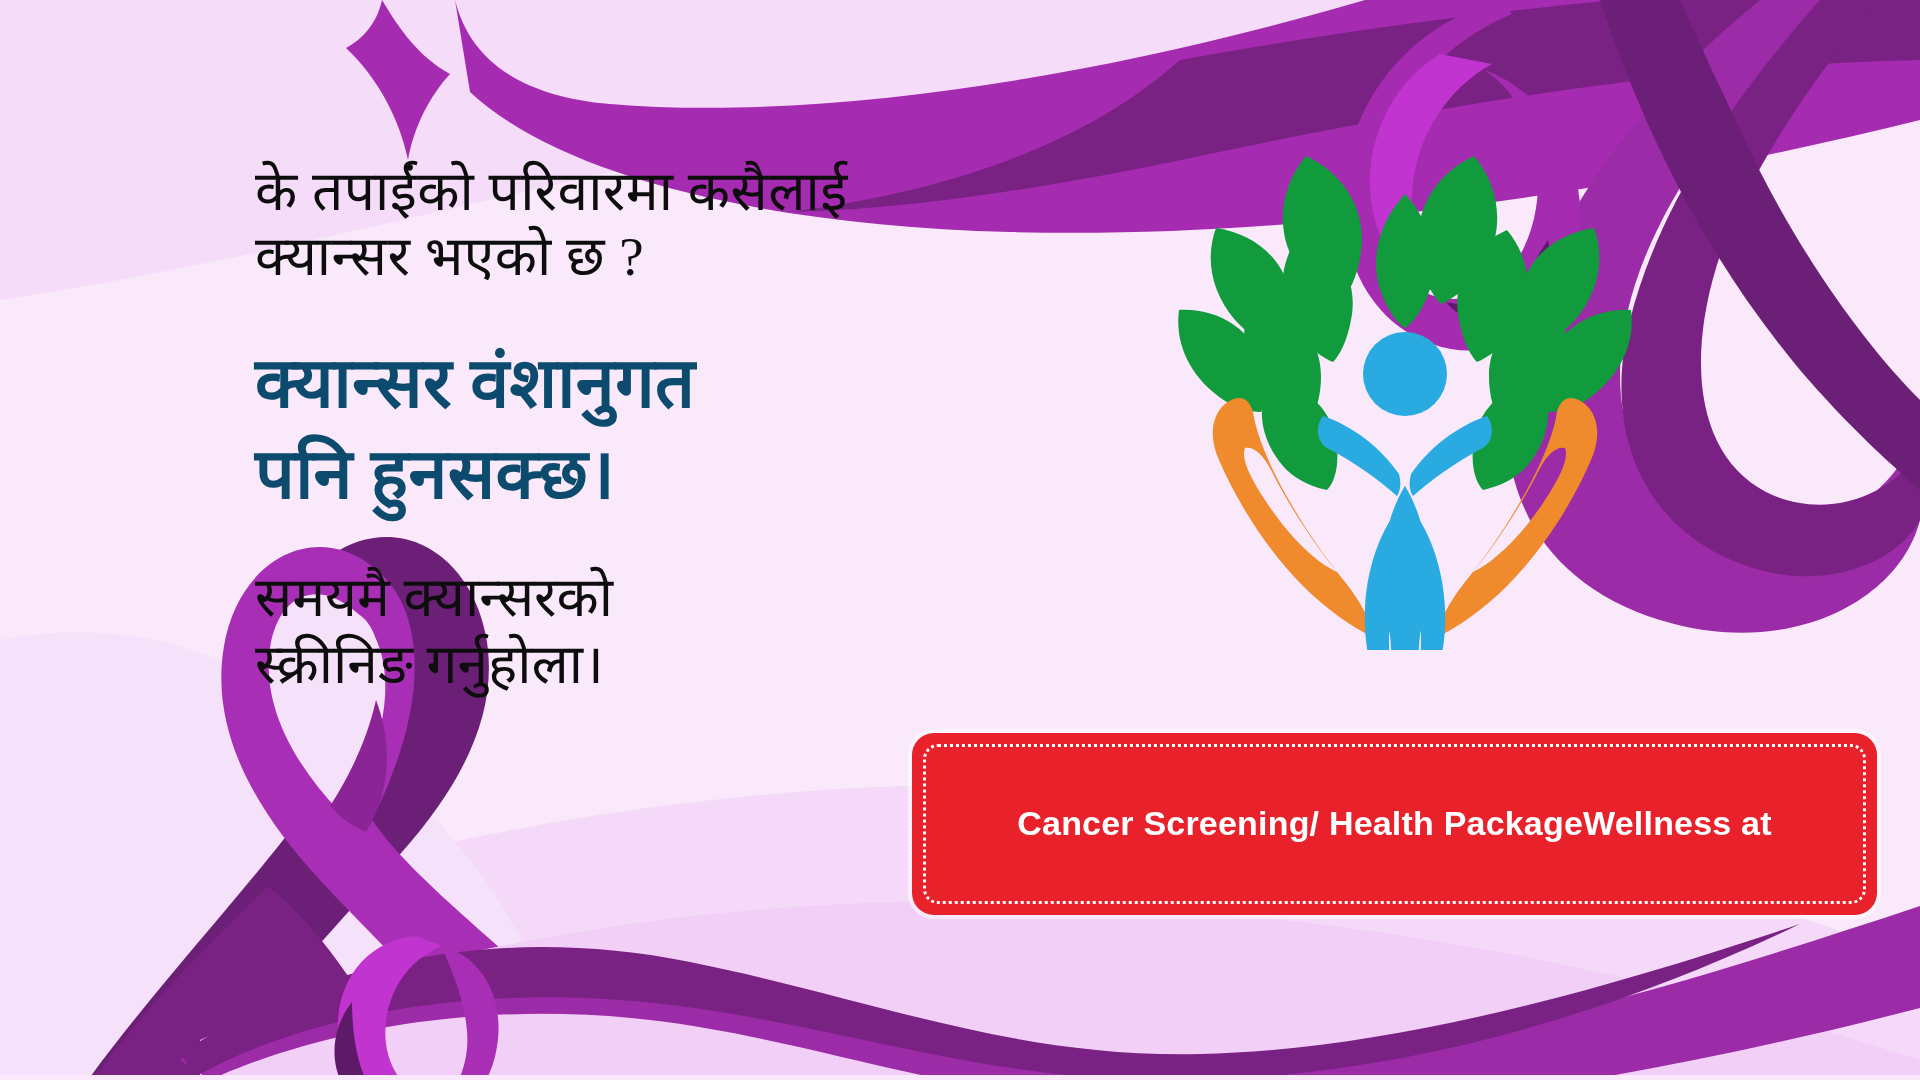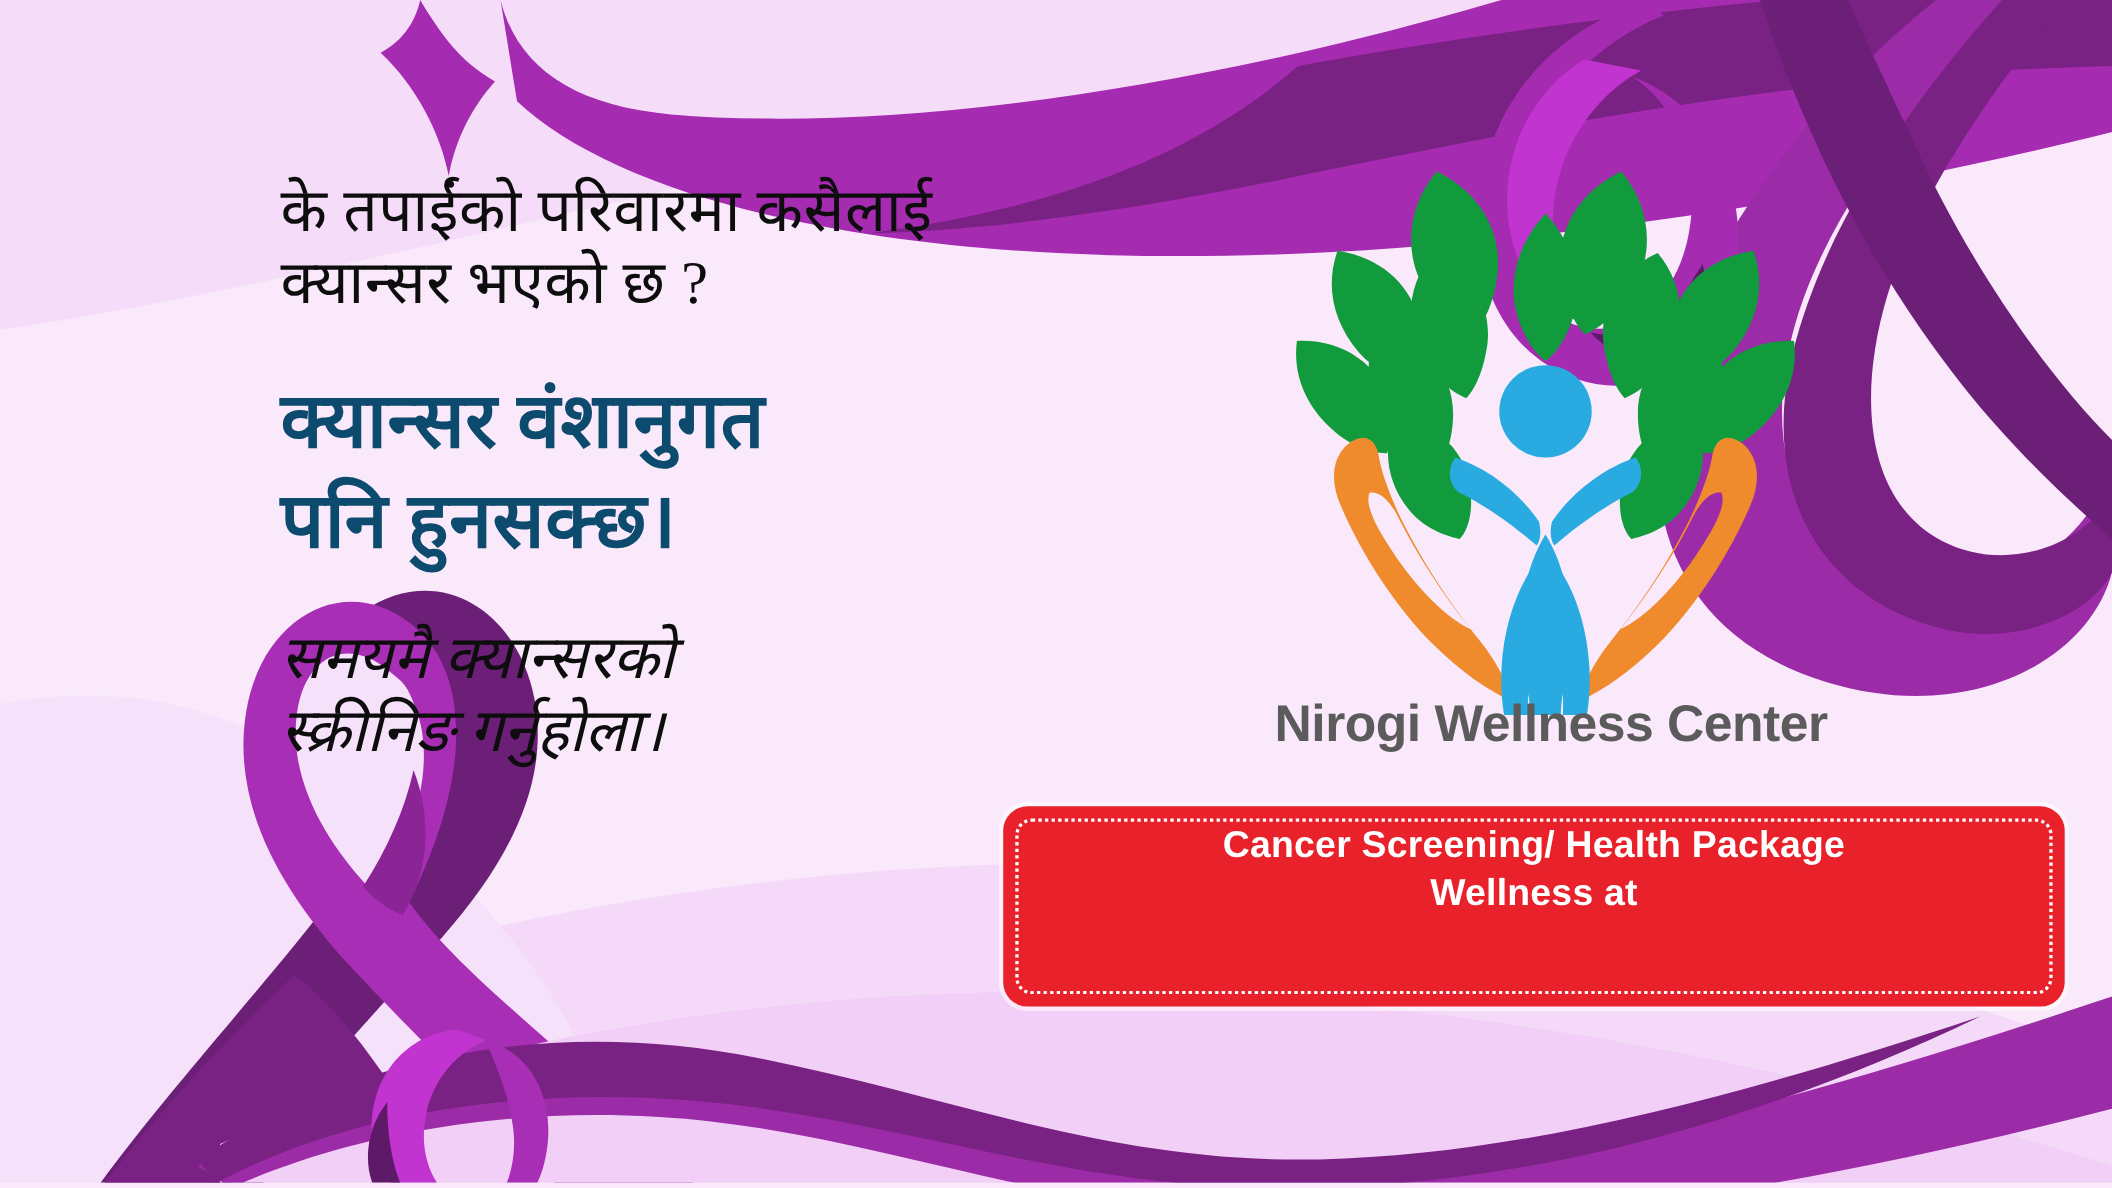--- a/index.html
+++ b/index.html
@@ -37,21 +37,20 @@
     white-space:pre-line;
     letter-spacing:0.5px;
   }
   .np-advice{
     margin-top:44px;
     font-size:55px;
     line-height:1.22;
     color:#0d0d0d;
     white-space:pre-line;
     font-weight:400;
-    font-style:italic;
   }
 
   
   #logo-wrap{
     position:absolute;left:1175px;top:130px;width:460px;height:520px;z-index:6;
   }
   #logo-svg{width:100%;height:100%;display:block;}
   .brand-name{
     position:absolute;left:1110px;top:630px;width:600px;
     text-align:center;
@@ -68,22 +67,22 @@
     position:absolute;left:912px;top:733px;width:965px;height:182px;
     background:#e8212a;
     border-radius:22px;
     box-shadow:0 0 0 4px rgba(255,255,255,.55);
     z-index:7;
   }
   #red-banner-inner{
     position:absolute;inset:11px;
     border:3px dotted #ffffff;
     border-radius:15px;
-    display:flex;flex-direction:column;
-    align-items:center;
+    display:flex;flex-direction:row;
+    align-items:center;justify-content:center;
     color:#ffffff;
     text-align:center;
   }
   .banner-line{
     font-size:34px;
     font-weight:bold;
     line-height:1.28;
     letter-spacing:0.2px;
     white-space:nowrap;
   }
@@ -243,21 +242,20 @@
         <path d="M224,378 C206,400 192,436 190,478 C188,524 200,562 222,592
                  C214,552 212,508 216,468 C218,430 220,398 224,378 Z"></path>
         <path d="M236,378 C240,398 242,430 244,468 C248,508 246,552 238,592
                  C260,562 272,524 270,478 C268,436 254,400 236,378 Z"></path>
         <path d="M222,560 C226,598 228,640 228,680 L232,680 C232,640 234,598 238,560
                  C234,568 226,568 222,560 Z"></path>
       </g>
     </svg>
   </div>
 
-  <div class="brand-name">Nirogi Wellness Center</div>
 
   <div id="red-banner">
     <div id="red-banner-inner">
       <div class="banner-line">Cancer Screening/ Health Package</div>
       <div class="banner-line">Wellness at</div>
     </div>
   </div>
 
 </div>
 

